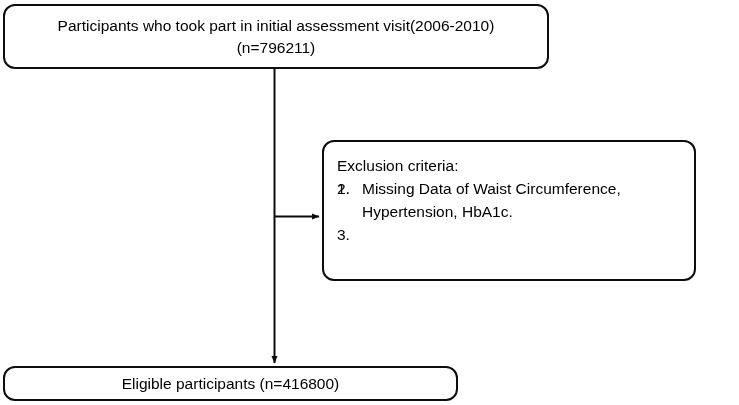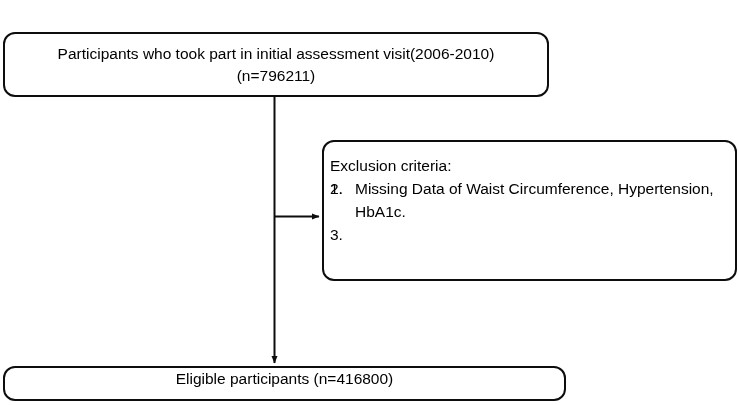--- a/index.html
+++ b/index.html
@@ -36,33 +36,32 @@
   
   #node-enrolled {
     left: 3px;
     top: 4px;
     width: 546px;
     height: 65px;
     display: flex;
     flex-direction: column;
     align-items: center;
     justify-content: center;
-    margin-top: 28px;
   }
   #node-enrolled .node-text {
     text-align: center;
   }
 
   
   #node-exclusion {
     left: 322px;
     top: 140px;
-    width: 415px;
+    width: 374px;
     height: 141px;
-    padding: 12px 10px 10px 6px;
+    padding: 12px 10px 10px 13px;
   }
   #node-exclusion .heading {
     font-size: 15.5px;
     line-height: 23px;
     margin: 0 0 0 0;
   }
   ol.criteria {
     list-style: none;
     margin: 0;
     padding: 0;
@@ -79,23 +78,24 @@
     left: 0;
     top: 0;
     font-size: 15.5px;
     line-height: 23px;
   }
 
   
   #node-eligible {
     left: 3px;
     top: 366px;
-    width: 563px;
+    width: 455px;
     height: 35px;
     display: flex;
+    align-items: center;
     justify-content: center;
   }
 
   
   .connector-layer {
     position: absolute;
     left: 0;
     top: 0;
     width: 739px;
     height: 405px;

